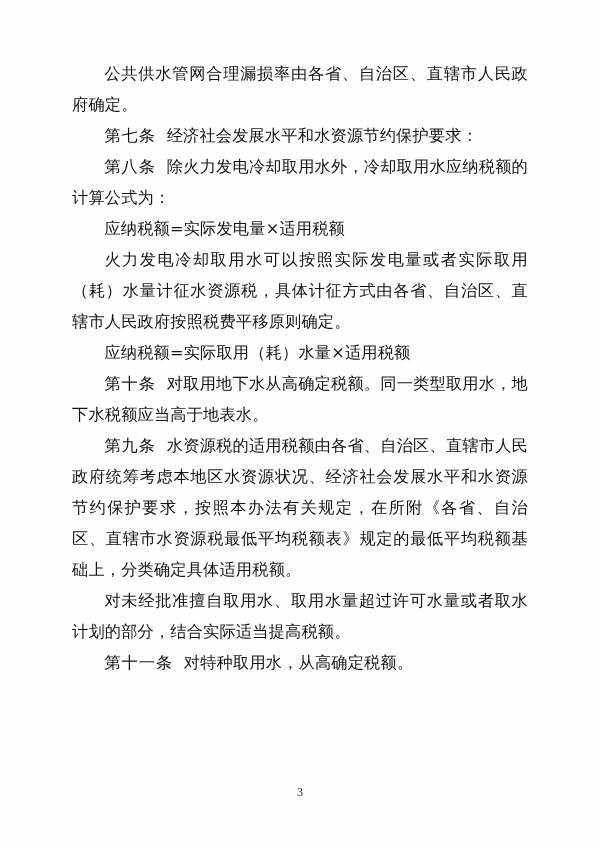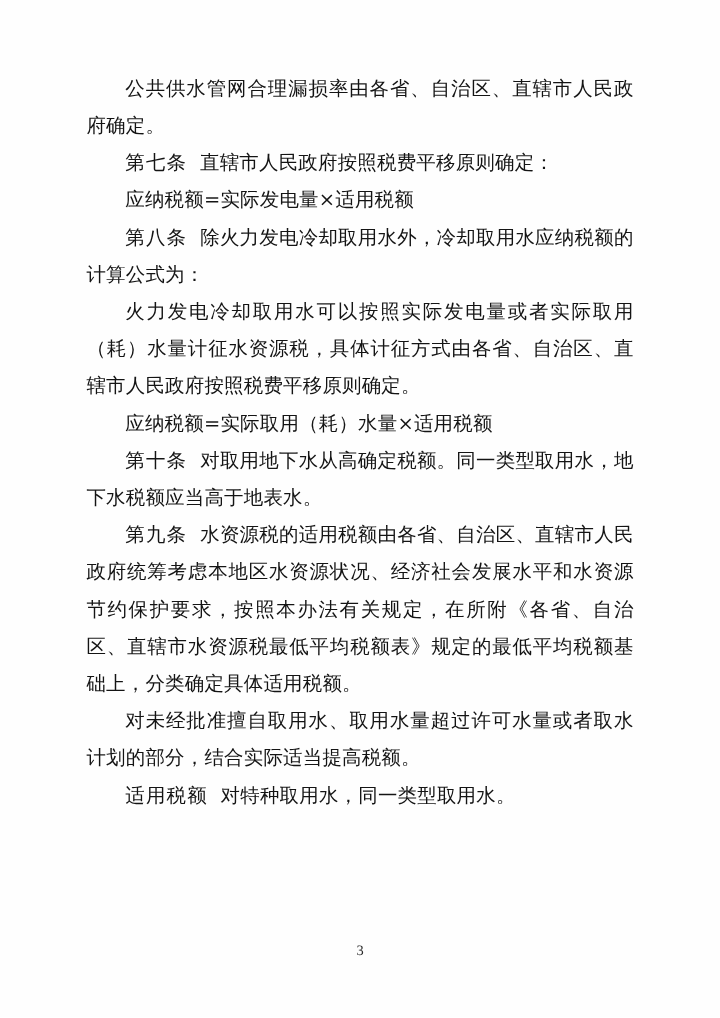--- a/index.html
+++ b/index.html
@@ -62,35 +62,35 @@
   }
 </style>
 </head>
 <body>
 
 <div class="page">
   <div class="body-text">
 
     <p class="para indent"><span>公共供水管网合理漏损率由各省、自治区、直辖市人民政府确定。</span></p>
 
-    <p class="para hang"><span class="art-label">第七条</span>&nbsp;&nbsp;<span>直辖市人民政府按照税费平移原则确定：</span></p>
+    <p class="para hang"><span class="art-label">第七条</span>&nbsp;&nbsp;<span>经济社会发展水平和水资源节约保护要求：</span></p>
+
+    <p class="para hang"><span class="art-label">第八条</span>&nbsp;&nbsp;<span>除火力发电冷却取用水外，冷却取用水应纳税额的计算公式为：</span></p>
 
     <p class="para indent"><span>应纳税额=实际发电量×适用税额</span></p>
-
-    <p class="para hang"><span class="art-label">第八条</span>&nbsp;&nbsp;<span>除火力发电冷却取用水外，冷却取用水应纳税额的计算公式为：</span></p>
 
     <p class="para indent"><span>火力发电冷却取用水可以按照实际发电量或者实际取用（耗）水量计征水资源税，具体计征方式由各省、自治区、直辖市人民政府按照税费平移原则确定。</span></p>
 
     <p class="para indent"><span>应纳税额=实际取用（耗）水量×适用税额</span></p>
 
     <p class="para hang"><span class="art-label">第十条</span>&nbsp;&nbsp;<span>对取用地下水从高确定税额。同一类型取用水，地下水税额应当高于地表水。</span></p>
 
     <p class="para hang"><span class="art-label">第九条</span>&nbsp;&nbsp;<span>水资源税的适用税额由各省、自治区、直辖市人民政府统筹考虑本地区水资源状况、经济社会发展水平和水资源节约保护要求，按照本办法有关规定，在所附《各省、自治区、直辖市水资源税最低平均税额表》规定的最低平均税额基础上，分类确定具体适用税额。</span></p>
 
 
     <p class="para indent"><span>对未经批准擅自取用水、取用水量超过许可水量或者取水计划的部分，结合实际适当提高税额。</span></p>
 
-    <p class="para hang"><span class="art-label">适用税额</span>&nbsp;&nbsp;<span>对特种取用水，同一类型取用水。</span></p>
+    <p class="para hang"><span class="art-label">第十一条</span>&nbsp;&nbsp;<span>对特种取用水，从高确定税额。</span></p>
 
   </div>
 
   <div class="footer">3</div>
 </div>
 
 </body></html>

